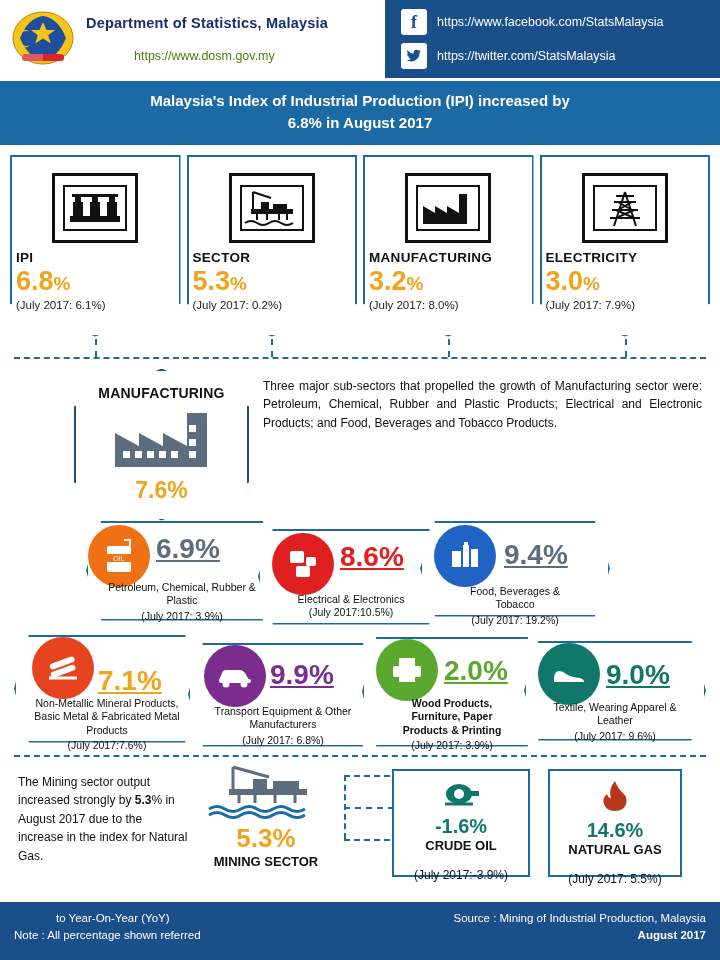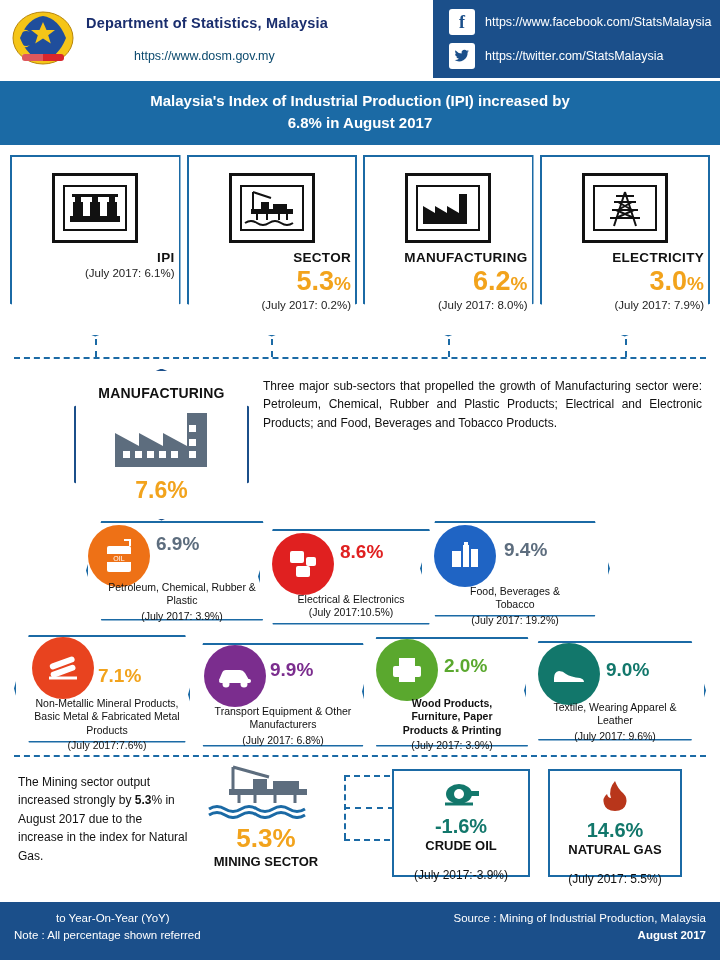--- a/index.html
+++ b/index.html
@@ -8,28 +8,28 @@
     font-family: "Liberation Sans", sans-serif;
     background: #ffffff;
     overflow: hidden;
     position: relative;
   }
   .page { width: 720px; height: 960px; position: relative; background:#fff; }
 
   
   .header {
     height: 78px; background: #ffffff; position: relative;
-    display: flex; align-items: center; gap: 48px;
+    display: flex; align-items: center;
   }
   .header-left { display:flex; align-items:center; padding-left: 10px; width: 385px; }
   .crest { width: 66px; height: 62px; position: relative; flex: 0 0 66px; }
   .crest svg { display:block; }
   .dept-text { margin-left: 10px; }
   .dept-title { font-size: 14.5px; font-weight: bold; color: #1a2e6e; letter-spacing: .2px; }
-  .dept-url { font-size: 12.5px; color: #0c4a6e; margin-top: 18px; padding-left: 48px; }
+  .dept-url { font-size: 12.5px; color: #4d7c0f; margin-top: 18px; padding-left: 48px; }
   .header-right {
     background: #1b4f8a; color: #fff; height: 78px; flex: 1;
     display: flex; flex-direction: column; justify-content: center; gap: 8px;
     padding-left: 16px;
   }
   .social-row { display:flex; align-items:center; gap: 10px; }
   .sq-icon {
     width: 26px; height: 26px; background:#fff; border-radius: 3px;
     display:flex; align-items:center; justify-content:center;
     color:#1b4f8a; font-weight:bold; font-size:18px; font-family:"Liberation Serif", serif;
@@ -40,21 +40,21 @@
   .titlebar {
     background:#1b6aa5; color:#fff; text-align:center;
     padding: 9px 0 11px; font-size: 15px; font-weight:bold; line-height:1.45;
     border-top: 3px solid #ffffff;
   }
 
   
   .top-cards { display:flex; justify-content:space-between; padding: 10px 10px 0; gap: 6px; }
   .hexcard {
     width: 203px; position: relative; padding-top: 10px;
-    text-align:right;
+    text-align:left;
   }
   .hexshape {
     position:absolute; inset:0;
     background:#fff; border: 2px solid #1b6aa5;
     clip-path: polygon(0 0, 100% 0, 100% 82%, 50% 100%, 0 82%);
     z-index:0;
   }
   .hexinner { position:relative; z-index:1; padding: 8px 6px 26px; }
   .boxicon {
     width: 86px; height: 70px; margin: 0 auto 7px;
@@ -97,21 +97,21 @@
   .sub .hexbg {
     position:absolute; inset:0; border:2px solid #1b6aa5; background:#fff;
     clip-path: polygon(8% 0, 92% 0, 100% 50%, 92% 100%, 8% 100%, 0 50%);
     z-index:0;
   }
   .circ {
     width: 62px; height: 62px; border-radius:50%;
     display:flex; align-items:center; justify-content:center;
     position:relative; z-index:2;
   }
-  .sub-pct { font-size: 19px; font-weight:bold; position:relative; z-index:2; }
+  .sub-pct { font-size: 28px; font-weight:bold; position:relative; z-index:2;text-decoration:underline; }
   .sub-name { font-size: 10.5px; color:#111; line-height:1.3; position:relative; z-index:2; }
   .sub-prev { font-size: 10.5px; color:#111; position:relative; z-index:2; }
 
   
   .mine-sep { position:absolute; left: 14px; right: 14px; border-top: 2px dashed #1b6aa5; }
   .mining-text { font-size: 12px; color:#111; line-height:1.55; }
   .mining-pct { font-size: 26px; font-weight:bold; color:#f2a31c; }
   .mining-label { font-size: 13px; font-weight:bold; color:#111; }
   .petro-box {
     border: 2px solid #1b6aa5; text-align:center; padding: 8px 6px 10px;
@@ -185,20 +185,21 @@
                 <rect x="15" y="14" width="6" height="6"></rect>
               <rect x="30" y="20" width="10" height="14"></rect>
                 <rect x="32" y="14" width="6" height="6"></rect>
               <rect x="47" y="20" width="10" height="14"></rect>
                 <rect x="49" y="14" width="6" height="6"></rect>
               <rect x="12" y="12" width="46" height="3"></rect>
             </g>
           </svg>
         </div>
         <div class="card-label">IPI</div>
+        <div class="card-pct"><span>6.8</span><span class="sym">%</span></div>
         <div class="card-sub">(July 2017: 6.1%)</div>
       </div>
     </div>
 
     <div class="hexcard">
       <div class="hexshape"></div>
       <div class="hexinner">
         <div class="boxicon">
           <svg width="70" height="52" viewBox="0 0 70 52">
             <rect x="4" y="4" width="62" height="44" fill="none" stroke="#111" stroke-width="2"></rect>
@@ -221,21 +222,21 @@
     <div class="hexcard">
       <div class="hexshape"></div>
       <div class="hexinner">
         <div class="boxicon">
           <svg width="70" height="52" viewBox="0 0 70 52">
             <rect x="4" y="4" width="62" height="44" fill="none" stroke="#111" stroke-width="2"></rect>
             <path d="M10 42V24l12 7V24l12 7V24l12 7V12h8v30z" fill="#111"></path>
           </svg>
         </div>
         <div class="card-label">MANUFACTURING</div>
-        <div class="card-pct"><span>6.2</span><span class="sym">%</span></div>
+        <div class="card-pct"><span>3.2</span><span class="sym">%</span></div>
         <div class="card-sub">(July 2017: 8.0%)</div>
       </div>
     </div>
 
     <div class="hexcard">
       <div class="hexshape"></div>
       <div class="hexinner">
         <div class="boxicon">
           <svg width="70" height="52" viewBox="0 0 70 52">
             <rect x="4" y="4" width="62" height="44" fill="none" stroke="#111" stroke-width="2"></rect>

